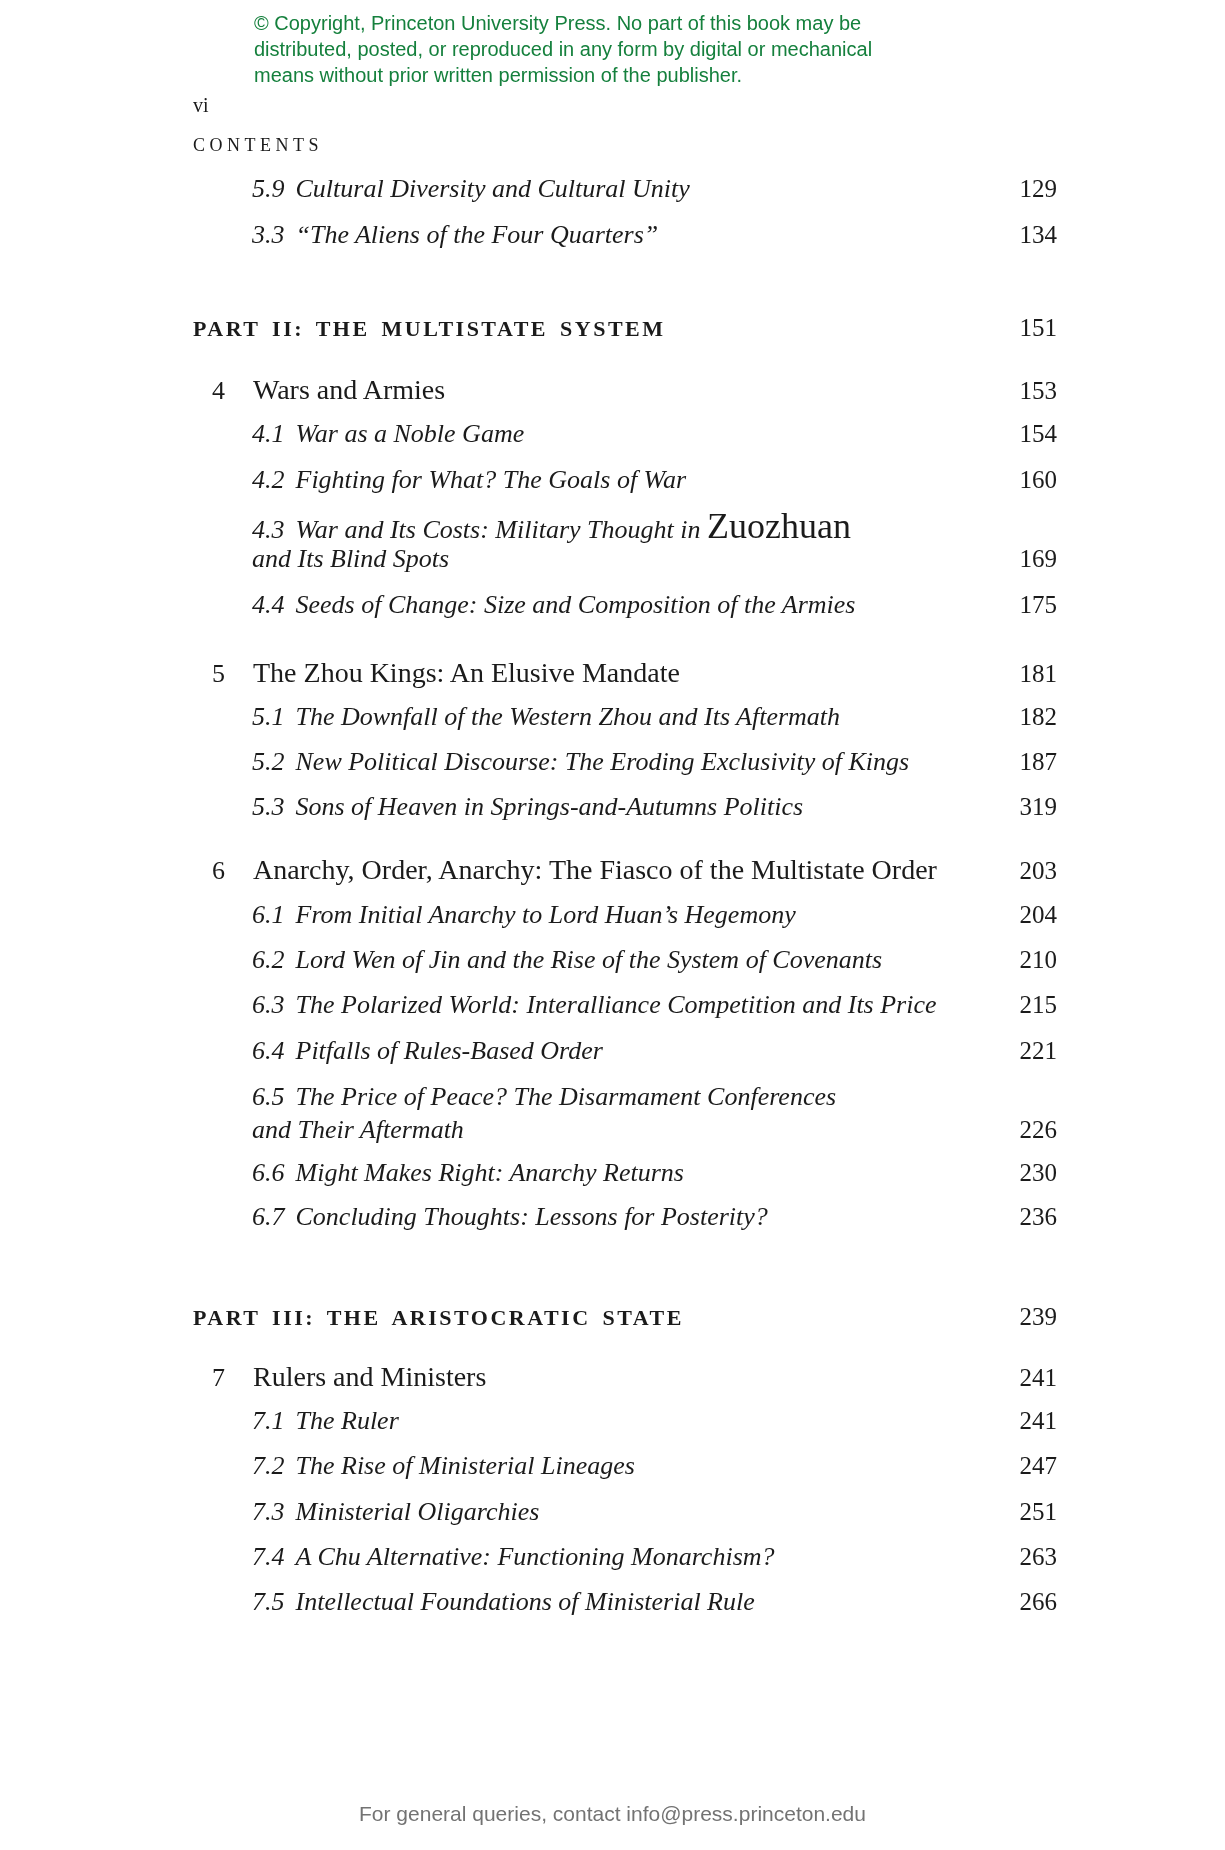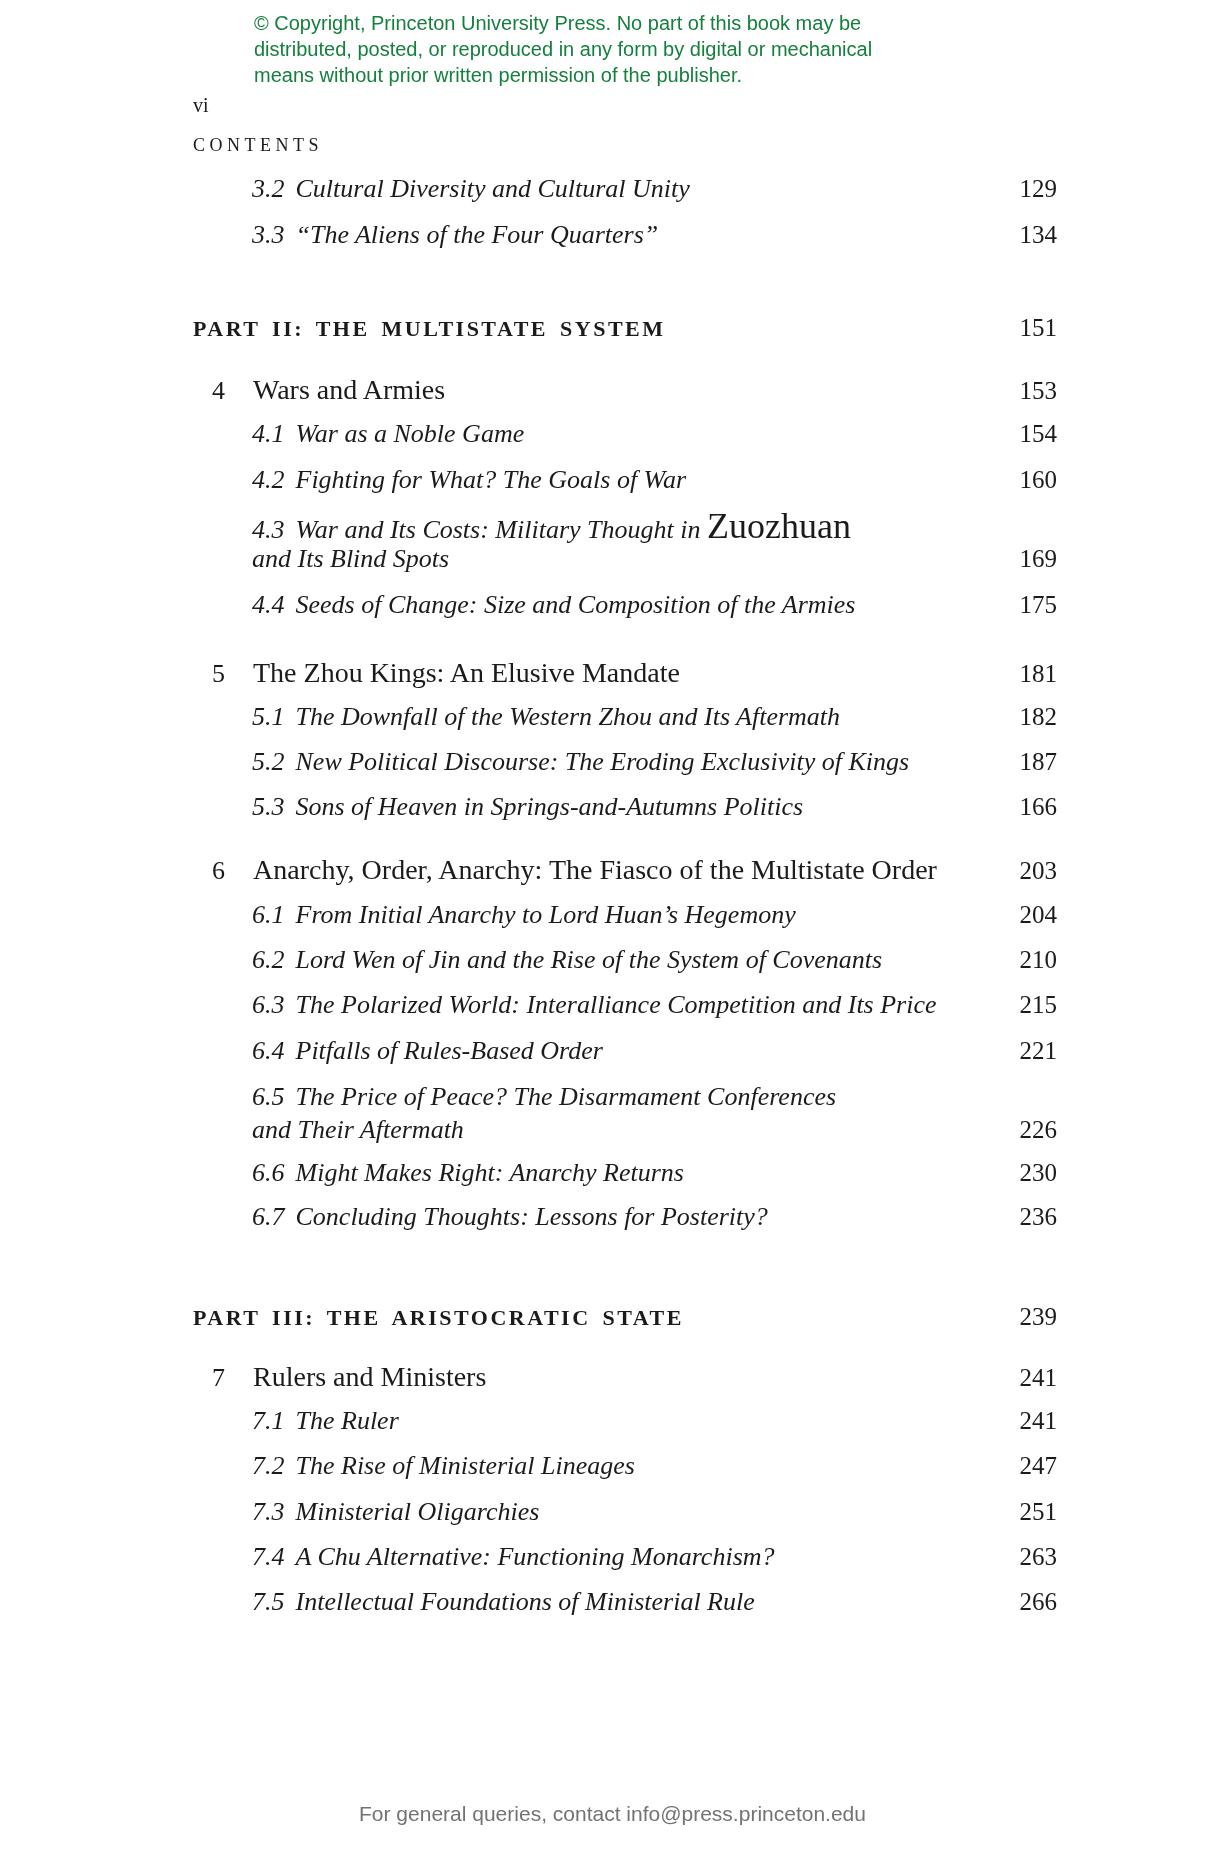--- a/index.html
+++ b/index.html
@@ -60,21 +60,21 @@
   </div>
 
   <div class="runhead">
     <span class="folio">vi</span>
     <span class="head-title">CONTENTS</span>
   </div>
 
   <div class="toc">
       <div class="row sub" style="top: 166px;">
         <div class="l1">
-          <span class="tt"><span class="num">3.2</span><span class="ttl">Cultural Diversity and Cultural Unity</span></span>
+          <span class="tt"><span class="num">5.9</span><span class="ttl">Cultural Diversity and Cultural Unity</span></span>
           <span class="pg">129</span>
         </div>
       </div>
       <div class="row sub" style="top: 212px;">
         <div class="l1">
           <span class="tt"><span class="num">3.3</span><span class="ttl">“The Aliens of the Four Quarters”</span></span>
           <span class="pg">134</span>
         </div>
       </div>
       <div class="row part" style="top: 305px;">
@@ -130,21 +130,21 @@
       </div>
       <div class="row sub" style="top: 739px;">
         <div class="l1">
           <span class="tt"><span class="num">5.2</span><span class="ttl">New Political Discourse: The Eroding Exclusivity of Kings</span></span>
           <span class="pg">187</span>
         </div>
       </div>
       <div class="row sub" style="top: 784px;">
         <div class="l1">
           <span class="tt"><span class="num">5.3</span><span class="ttl">Sons of Heaven in Springs-and-Autumns Politics</span></span>
-          <span class="pg">166</span>
+          <span class="pg">319</span>
         </div>
       </div>
       <div class="row chapter" style="top: 847px;">
         <div class="l1">
           <span class="tt"><span class="num">6</span><span class="ttl">Anarchy, Order, Anarchy: The Fiasco of the Multistate Order</span></span>
           <span class="pg">203</span>
         </div>
       </div>
       <div class="row sub" style="top: 892px;">
         <div class="l1">

